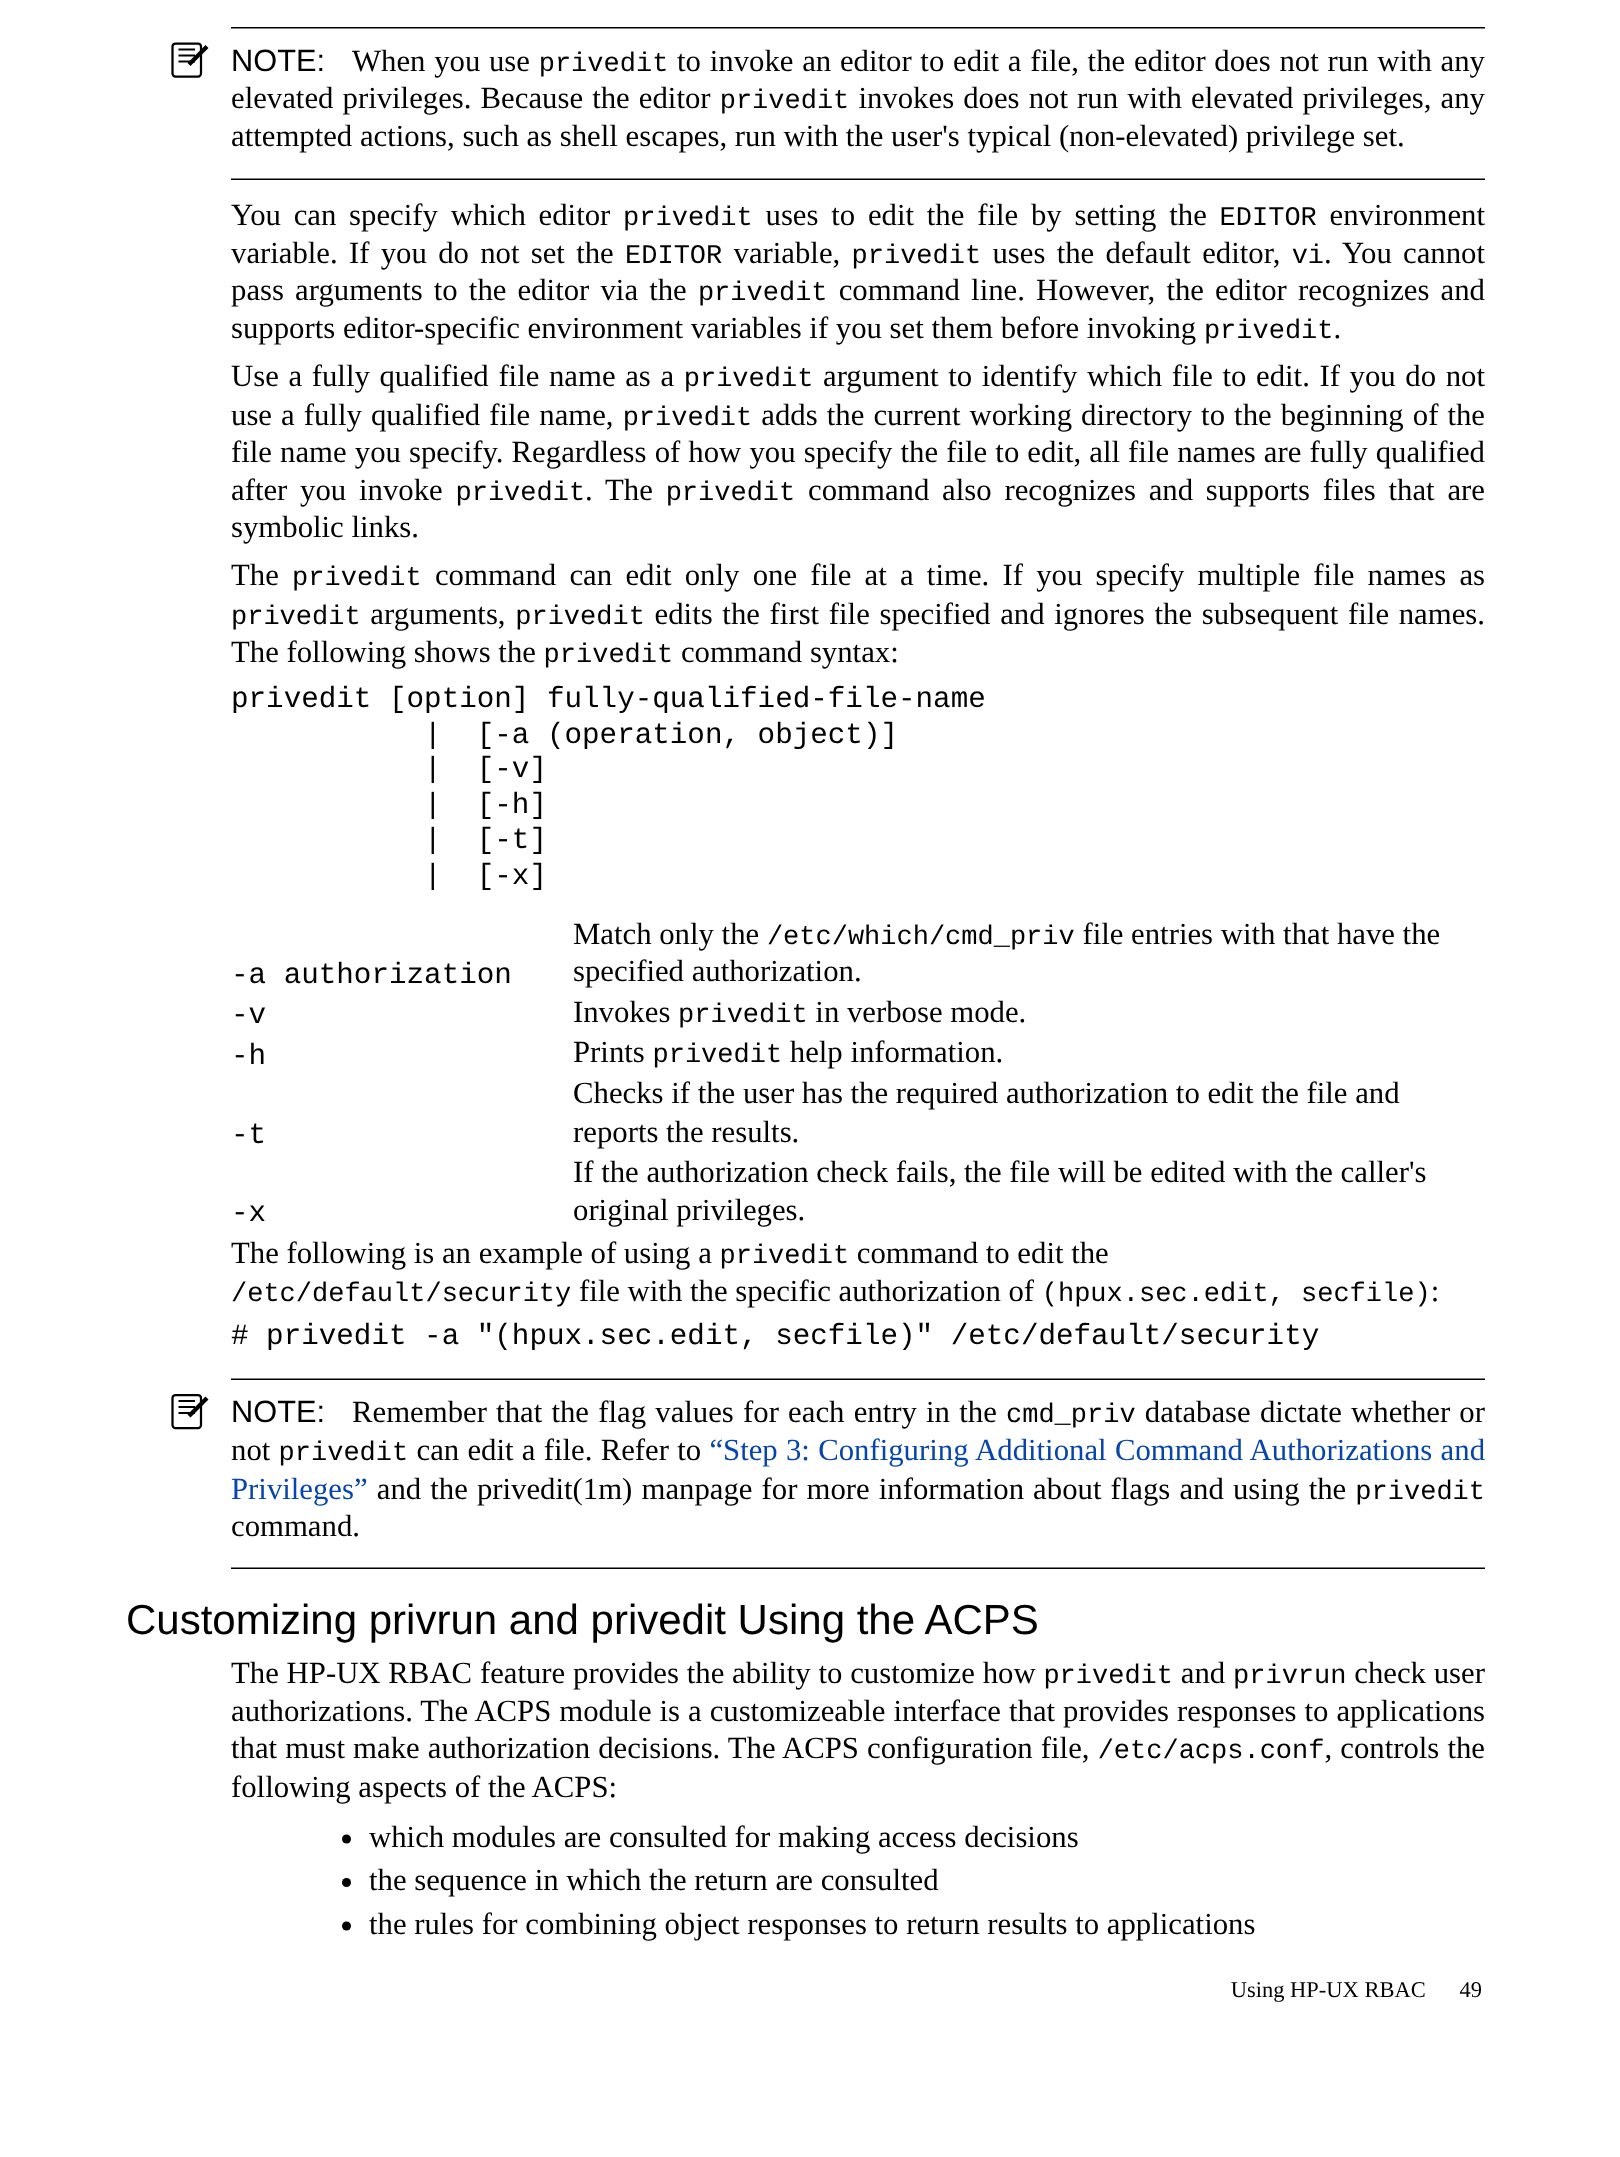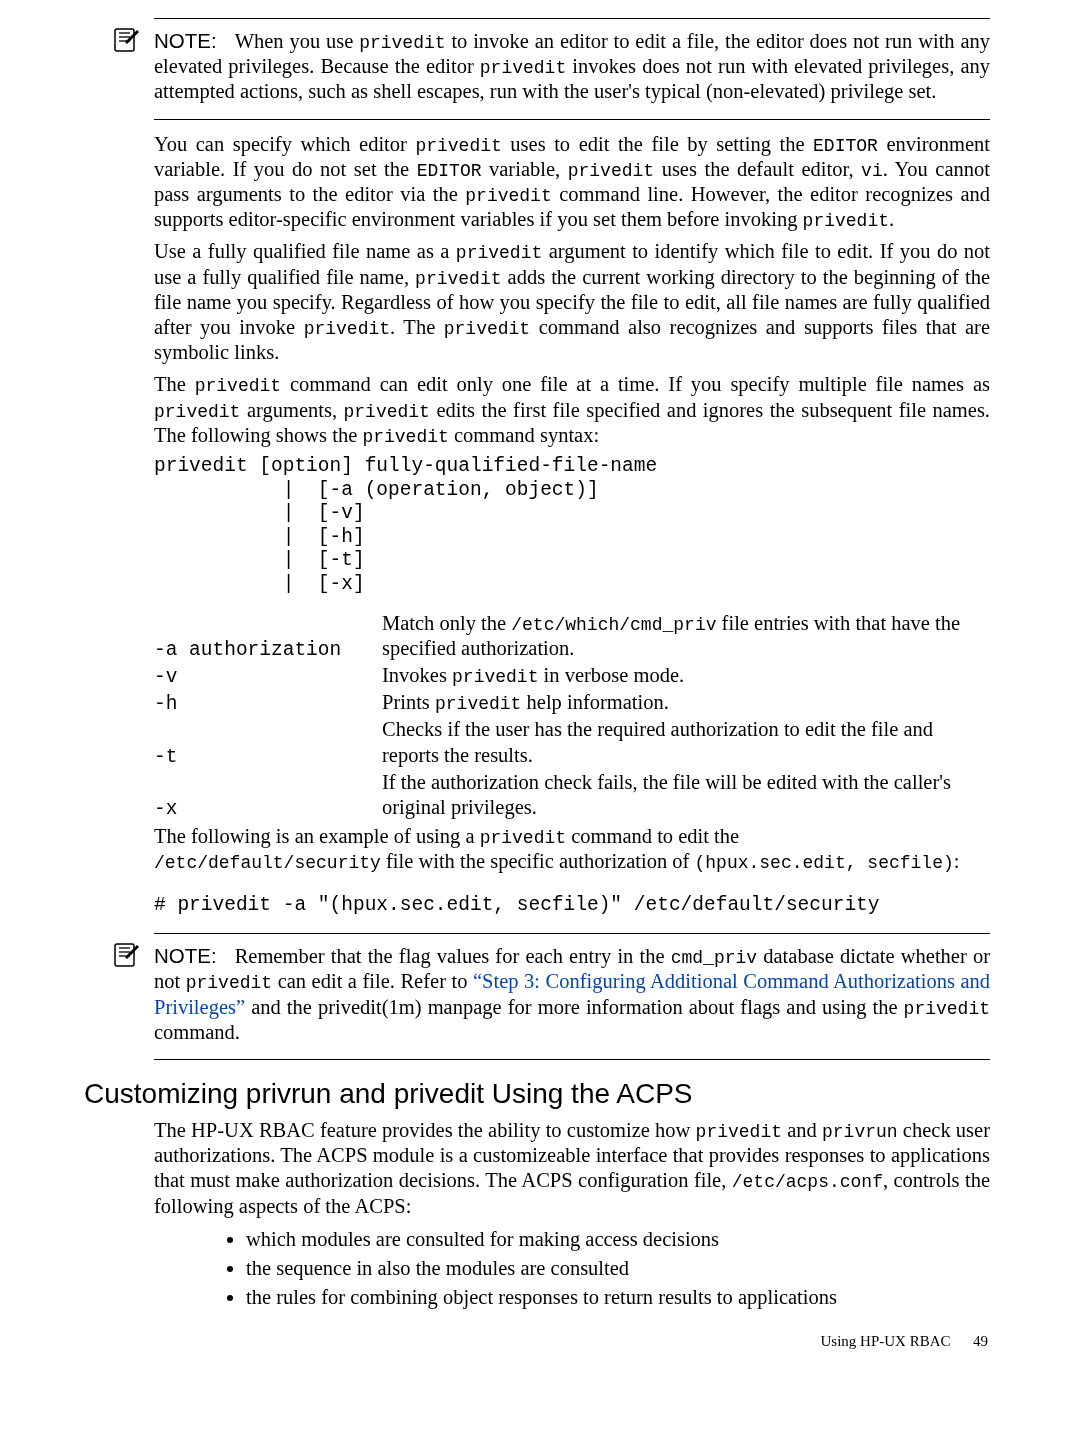--- a/index.html
+++ b/index.html
@@ -163,21 +163,21 @@
           <div class="opt-key">-t</div>
           <div class="opt-desc">Checks if the user has the required authorization to edit the file and reports the results.</div>
         </div>
         <div class="opt-row">
           <div class="opt-key">-x</div>
           <div class="opt-desc">If the authorization check fails, the file will be edited with the caller's original privileges.</div>
         </div>
       </div>
 
     <p style="text-align:left; margin-bottom:0px;">The following is an example of using a <span class="mono">privedit</span> command to edit the</p>
-    <p style="text-align:left; margin-top:0; margin-bottom:19px;"><span class="mono">/etc/default/security</span> file with the specific authorization of <span class="mono">(hpux.sec.edit, secfile)</span>:</p>
+    <p style="text-align:left; margin-top:0; margin-bottom:5px;"><span class="mono">/etc/default/security</span> file with the specific authorization of <span class="mono">(hpux.sec.edit, secfile)</span>:</p>
 
     <pre class="code" style="margin-top:3px; margin-bottom:10px;"># privedit -a "(hpux.sec.edit, secfile)" /etc/default/security</pre>
 
     <div class="note-block2">
       <span class="note-icon">
         <svg viewBox="0 0 30 30" width="30" height="30">
           <rect x="5" y="4" width="19" height="22" rx="2" fill="none" stroke="#000" stroke-width="1.5"></rect>
           <line x1="9" y1="8" x2="20" y2="8" stroke="#000" stroke-width="1.3"></line>
           <line x1="9" y1="12" x2="20" y2="12" stroke="#000" stroke-width="1.3"></line>
           <line x1="9" y1="16" x2="20" y2="16" stroke="#000" stroke-width="1.3"></line>
@@ -188,19 +188,19 @@
         <span class="note-label">NOTE:</span><span>Remember that the flag values for each entry in the <span class="mono">cmd_priv</span> database dictate whether or not <span class="mono">privedit</span> can edit a file. Refer to <a class="link">“Step 3: Configuring Additional Command Authorizations and Privileges”</a> and the privedit(1m) manpage for more information about flags and using the <span class="mono">privedit</span> command.</span>
       </p>
     </div>
 
     <h2 class="heading2">Customizing privrun and privedit Using the ACPS</h2>
 
     <p>The HP-UX RBAC feature provides the ability to customize how <span class="mono">privedit</span> and <span class="mono">privrun</span> check user authorizations. The ACPS module is a customizeable interface that provides responses to applications that must make authorization decisions. The ACPS configuration file, <span class="mono">/etc/acps.conf</span>, controls the following aspects of the ACPS:</p>
 
     <ul class="bullets" id="bullets-container">
         <li>which modules are consulted for making access decisions</li>
-        <li>the sequence in also the modules are consulted</li>
+        <li>the sequence in which the return are consulted</li>
         <li>the rules for combining object responses to return results to applications</li>
       </ul>
 
     <div class="footer">Using HP-UX RBAC  49</div>
   </div>
 </div>
 
 </body></html>

